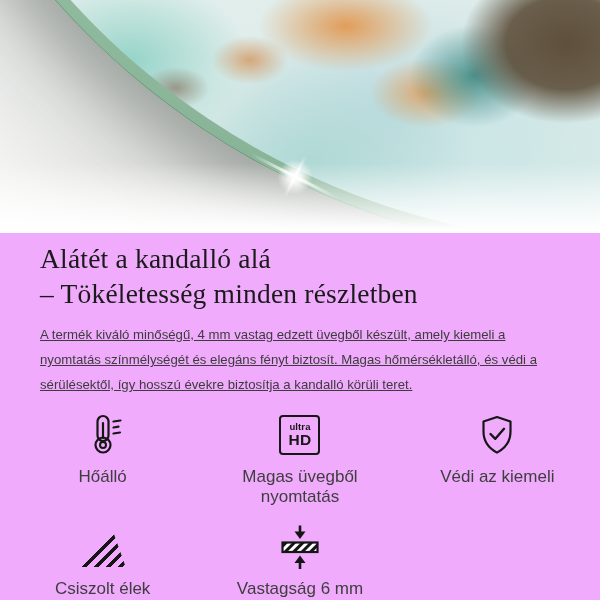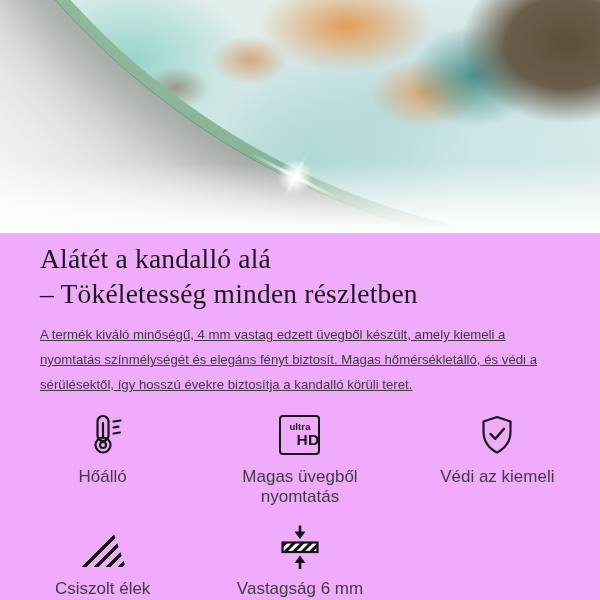--- a/index.html
+++ b/index.html
@@ -85,21 +85,21 @@
   .feature-label { margin-top:9px; font-size:17px; color:#3e3e3e; text-align:center; }
 
   .icon-svg { display:block; }
 
   .uhd-box {
     width:37px; height:36px; border:2.6px solid #161616; border-radius:4px;
     display:flex; flex-direction:column; align-items:center; justify-content:center;
     color:#161616;
   }
   .uhd-top { font-size:9.5px; font-weight:700; line-height:10px; letter-spacing:0.1px; }
-  .uhd-bottom { font-size:15.5px; font-weight:800; line-height:15px; letter-spacing:0.2px;padding-left:16px; }
+  .uhd-bottom { font-size:15.5px; font-weight:800; line-height:15px; letter-spacing:0.2px; }
 
   .stripes-triangle {
     width:46px; height:35px; margin-top:6px;
     background:repeating-linear-gradient(135deg, #151515 0 3.5px, transparent 3.5px 8.5px);
     clip-path:polygon(73% 0%, 100% 100%, 0% 100%);
   }
 </style>
 </head>
 <body>
 

